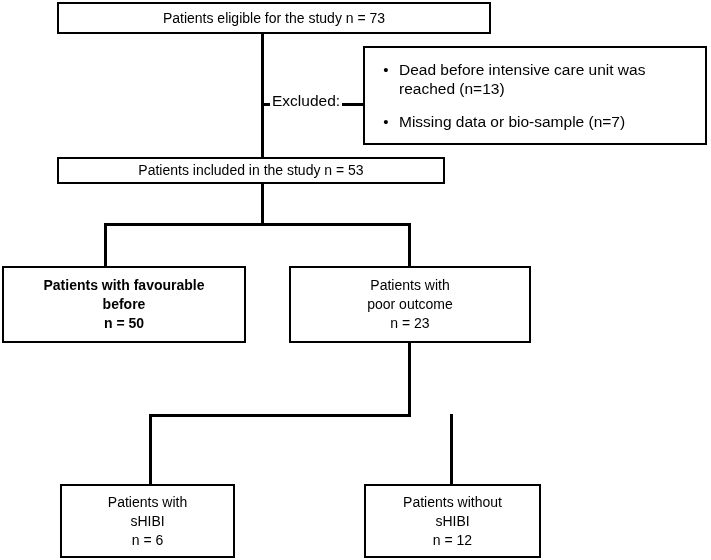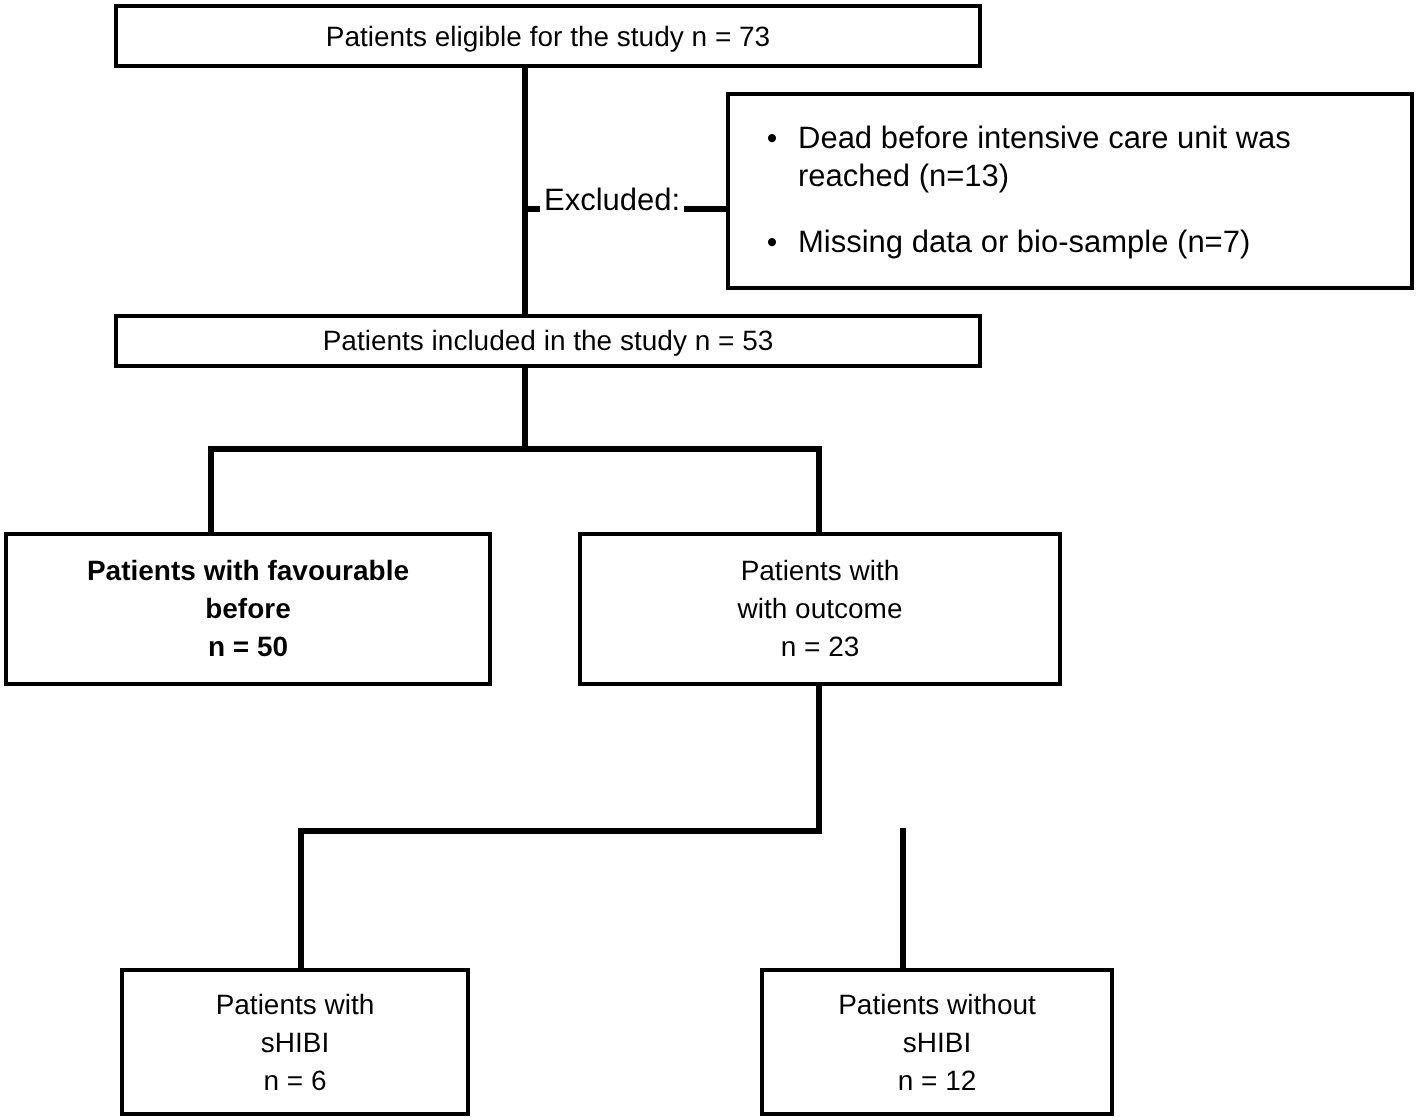--- a/index.html
+++ b/index.html
@@ -100,57 +100,57 @@
     <div class="bullet-row">
       <span class="bullet-dot">•</span>
       <span class="bullet-text">Dead before intensive care unit was reached (n=13)</span>
     </div>
     <div class="bullet-row">
       <span class="bullet-dot">•</span>
       <span class="bullet-text">Missing data or bio-sample (n=7)</span>
     </div>
   </div>
 
-  <div class="node" style="left:57px; top:157px; width:434px; height:27px;">
+  <div class="node" style="left:57px; top:157px; width:388px; height:27px;">
     <span class="line">Patients included in the study n = 53</span>
   </div>
 
   <div class="conn vline" style="left:261px; top:184px; height:42px;"></div>
 
   <div class="conn hline" style="left:104px; top:223px; width:307px;"></div>
 
   <div class="conn vline" style="left:104px; top:223px; height:44px;"></div>
 
   <div class="conn vline" style="left:408px; top:223px; height:44px;"></div>
 
   <div class="node" style="left:2px; top:266px; width:244px; height:77px;font-weight:bold;">
     <span class="line">Patients with favourable</span>
     <span class="line">before</span>
     <span class="line">n = 50</span>
   </div>
 
   <div class="node" style="left:289px; top:266px; width:242px; height:77px;">
     <span class="line">Patients with</span>
-    <span class="line">with outcome</span>
+    <span class="line">poor outcome</span>
     <span class="line">n = 23</span>
   </div>
 
   <div class="conn vline" style="left:408px; top:343px; height:74px;"></div>
 
   <div class="conn hline" style="left:149px; top:414px; width:262px;"></div>
 
   <div class="conn vline" style="left:149px; top:414px; height:71px;"></div>
 
   <div class="conn vline" style="left:450px; top:414px; height:71px;"></div>
 
   <div class="node" style="left:60px; top:484px; width:175px; height:74px;">
     <span class="line">Patients with</span>
     <span class="line">sHIBI</span>
     <span class="line">n = 6</span>
   </div>
 
-  <div class="node" style="left:380px; top:484px; width:177px; height:74px;">
+  <div class="node" style="left:364px; top:484px; width:177px; height:74px;">
     <span class="line">Patients without</span>
     <span class="line">sHIBI</span>
     <span class="line">n = 12</span>
   </div>
 
 </div>
 
 </body></html>

